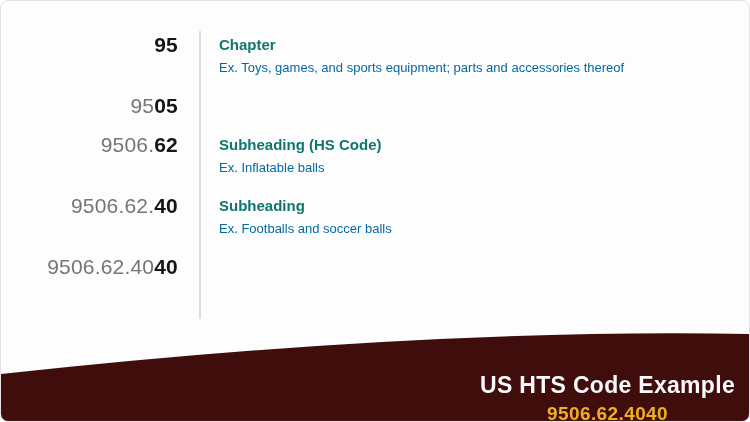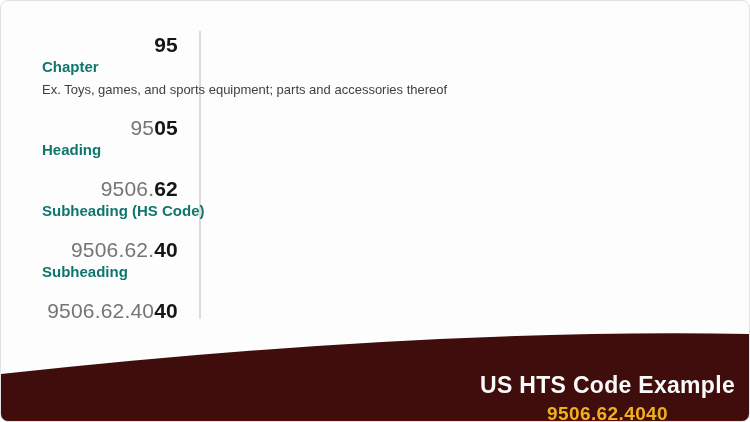--- a/index.html
+++ b/index.html
@@ -27,21 +27,20 @@
     top: 30px;
     width: 2px;
     height: 288px;
     background: #dcdcdc;
   }
 
   .row {
     display: flex;
     align-items: flex-start;
     margin-bottom: 17px;
-    flex-direction: column;
   }
 
   .code-cell {
     width: 177px;
     text-align: right;
     font-size: 21px;
     line-height: 22px;
     white-space: nowrap;
     letter-spacing: 0.2px;
   }
@@ -50,21 +49,21 @@
 
   .text-cell { margin-left: 41px; }
   .row-title {
     font-size: 15px;
     font-weight: 700;
     color: #0f766e;
     line-height: 22px;
   }
   .row-desc {
     font-size: 13px;
-    color: #404040;
+    color: #0369a1;
     line-height: 20px;
     margin-top: 2px;
   }
 
   .banner {
     position: absolute;
     left: 0;
     top: 325px;
     width: 750px;
     height: 97px;
@@ -106,35 +105,36 @@
       <div class="code-cell"><span class="code-prefix"></span><span class="code-bold">95</span></div>
       <div class="text-cell">
         <div class="row-title">Chapter</div>
         <div class="row-desc">Ex. Toys, games, and sports equipment; parts and accessories thereof</div>
       </div>
     </div>
 
     <div class="row">
       <div class="code-cell"><span class="code-prefix">95</span><span class="code-bold">05</span></div>
       <div class="text-cell">
-        <div class="row-title">Heading</div>
       </div>
     </div>
 
     <div class="row">
       <div class="code-cell"><span class="code-prefix">9506.</span><span class="code-bold">62</span></div>
       <div class="text-cell">
         <div class="row-title">Subheading (HS Code)</div>
+        <div class="row-desc">Ex. Inflatable balls</div>
       </div>
     </div>
 
     <div class="row">
       <div class="code-cell"><span class="code-prefix">9506.62.</span><span class="code-bold">40</span></div>
       <div class="text-cell">
         <div class="row-title">Subheading</div>
+        <div class="row-desc">Ex. Footballs and soccer balls</div>
       </div>
     </div>
 
     <div class="row">
       <div class="code-cell"><span class="code-prefix">9506.62.40</span><span class="code-bold">40</span></div>
     </div>
 
   </div>
 
   <div class="banner">

